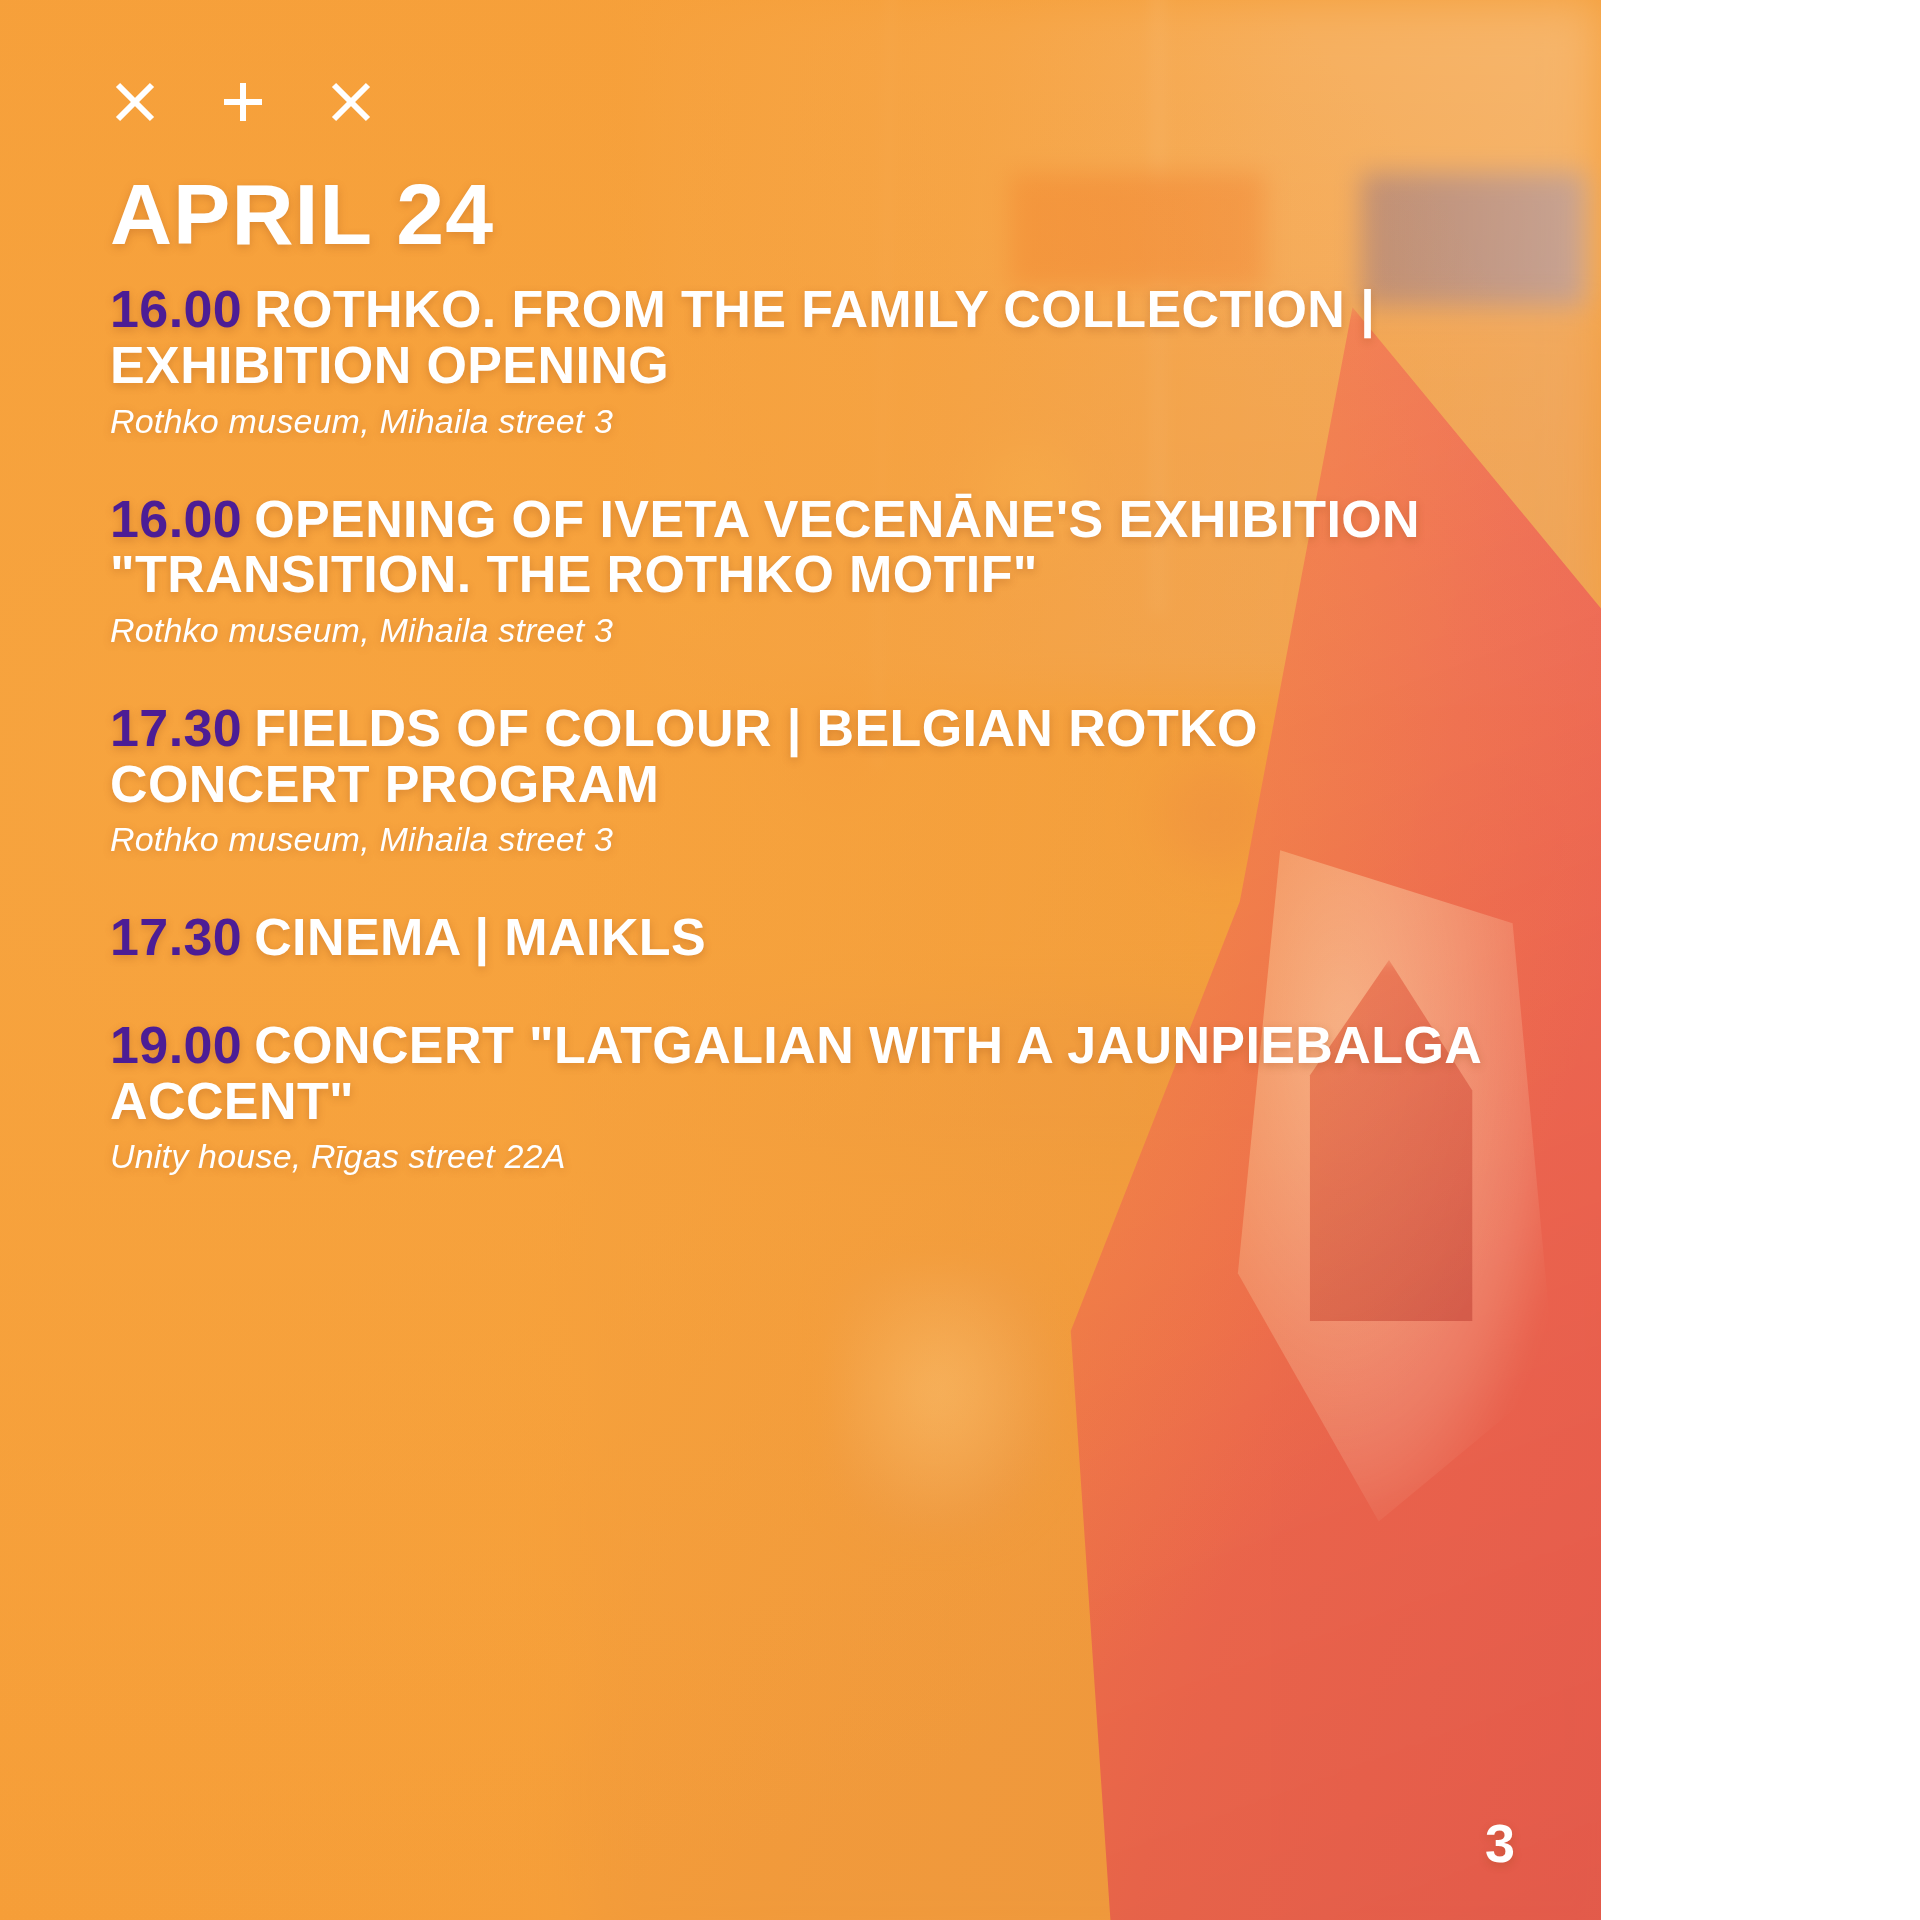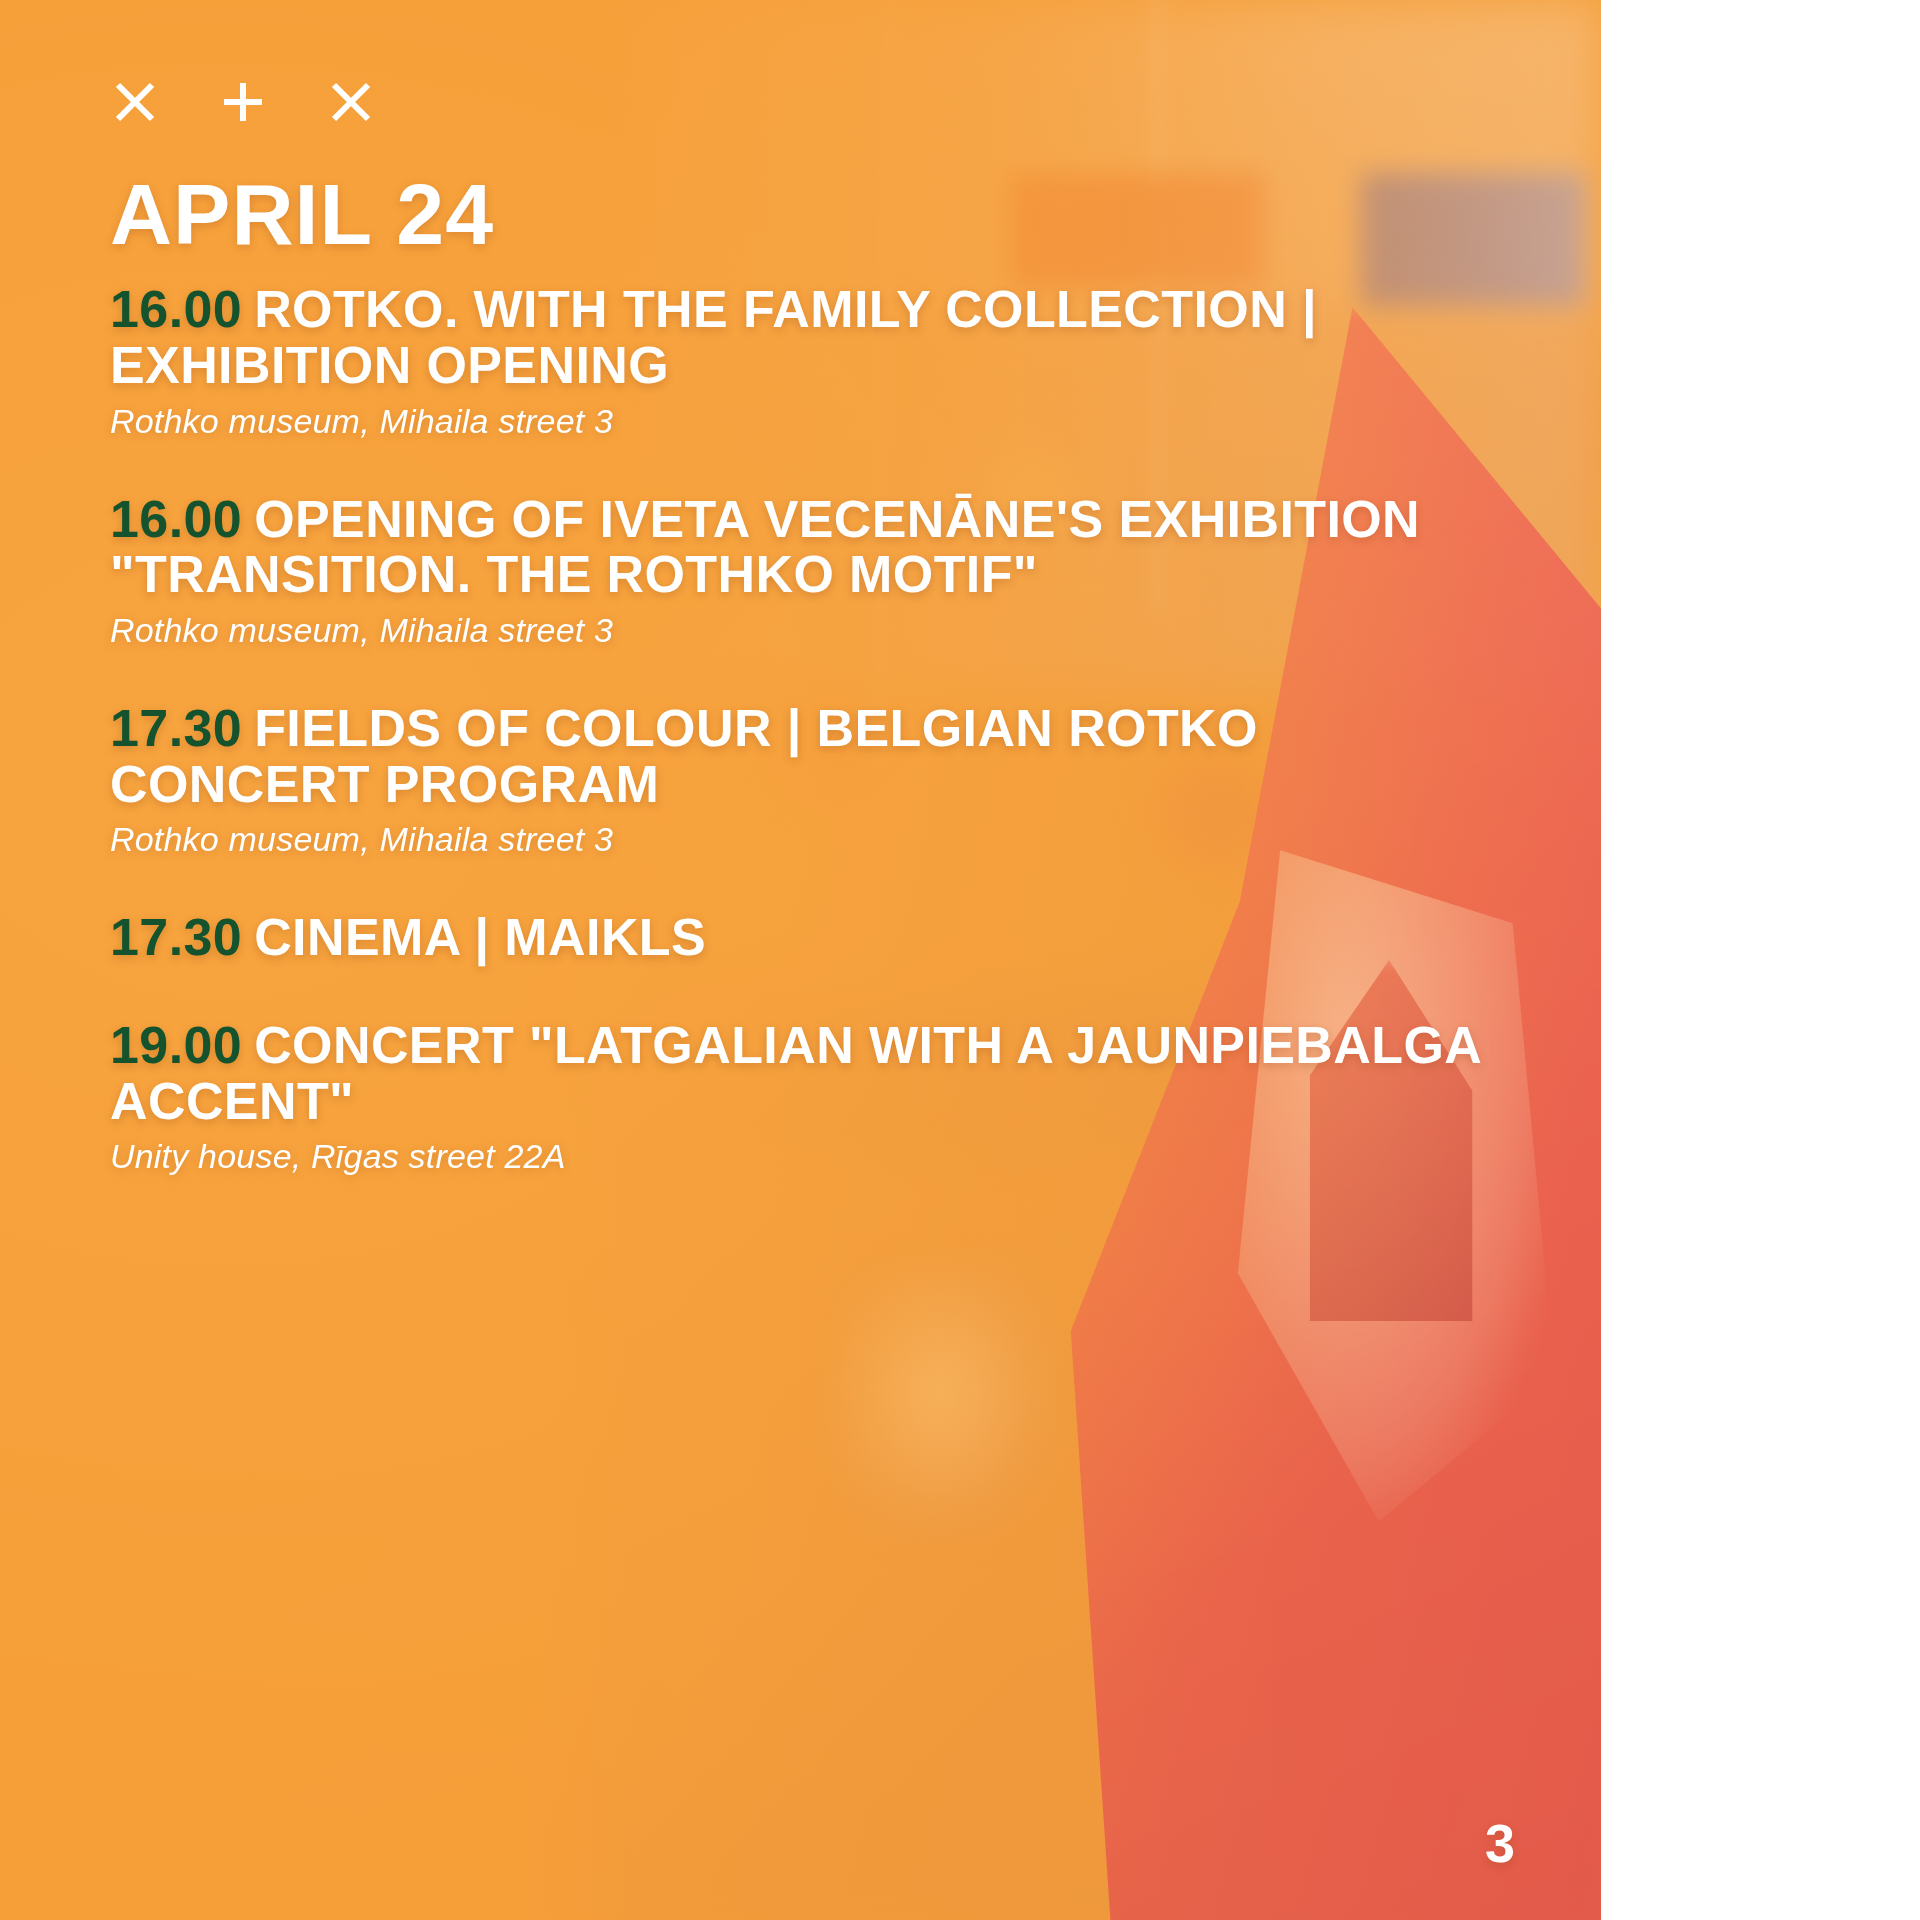--- a/index.html
+++ b/index.html
@@ -155,21 +155,21 @@
 
   .event-line {
     font-size:52px;
     line-height:1.07;
     font-weight:bold;
     letter-spacing:0.4px;
     color:#ffffff;
     text-shadow:0 3px 9px rgba(150,70,20,.30);
   }
   .event-time {
-    color:#14532d;
+    color:#4c1d95;
     margin-right:12px;
   }
   .event-venue {
     margin-top:8px;
     font-size:34px;
     line-height:1.12;
     font-style:italic;
     color:#ffffff;
     text-shadow:0 2px 8px rgba(150,70,20,.28);
     letter-spacing:0.2px;
@@ -230,21 +230,21 @@
         </g>
       </svg>
     </div>
 
     <div class="day-title">APRIL 24</div>
 
     <div class="events">
 
       <div class="event">
         <div class="event-line">
-          <span class="event-time">16.00</span><span>ROTKO. WITH THE FAMILY COLLECTION | EXHIBITION OPENING</span>
+          <span class="event-time">16.00</span><span>ROTHKO. FROM THE FAMILY COLLECTION | EXHIBITION OPENING</span>
         </div>
         <div class="event-venue">Rothko museum, Mihaila street 3</div>
       </div>
 
       <div class="event">
         <div class="event-line">
           <span class="event-time">16.00</span><span>OPENING OF IVETA VECENĀNE'S EXHIBITION "TRANSITION. THE ROTHKO MOTIF"</span>
         </div>
         <div class="event-venue">Rothko museum, Mihaila street 3</div>
       </div>

